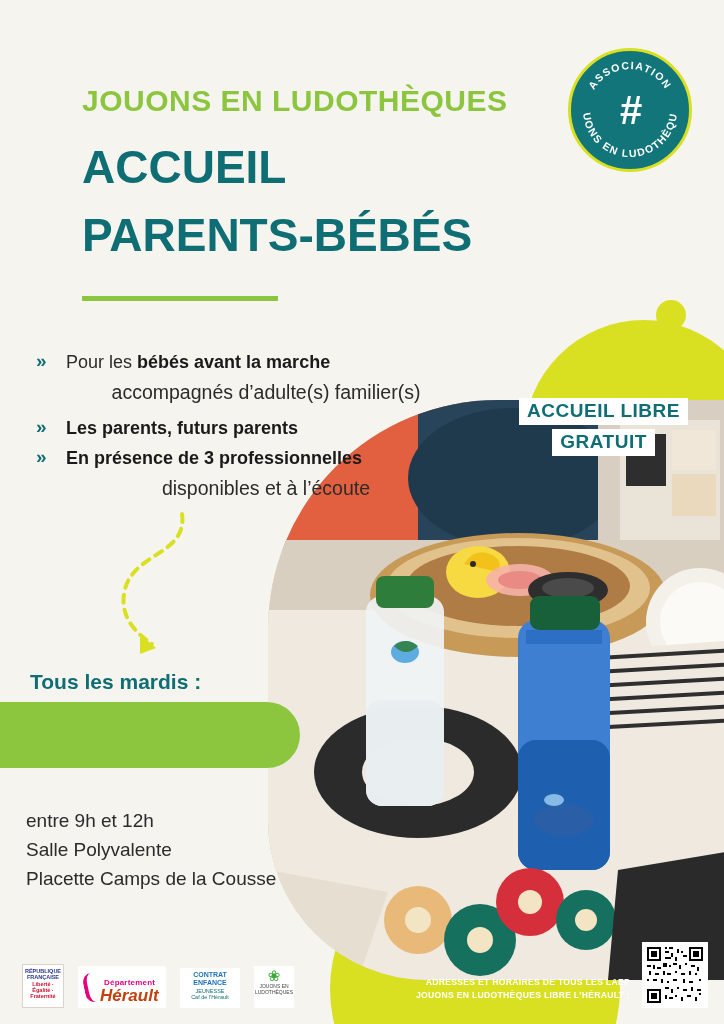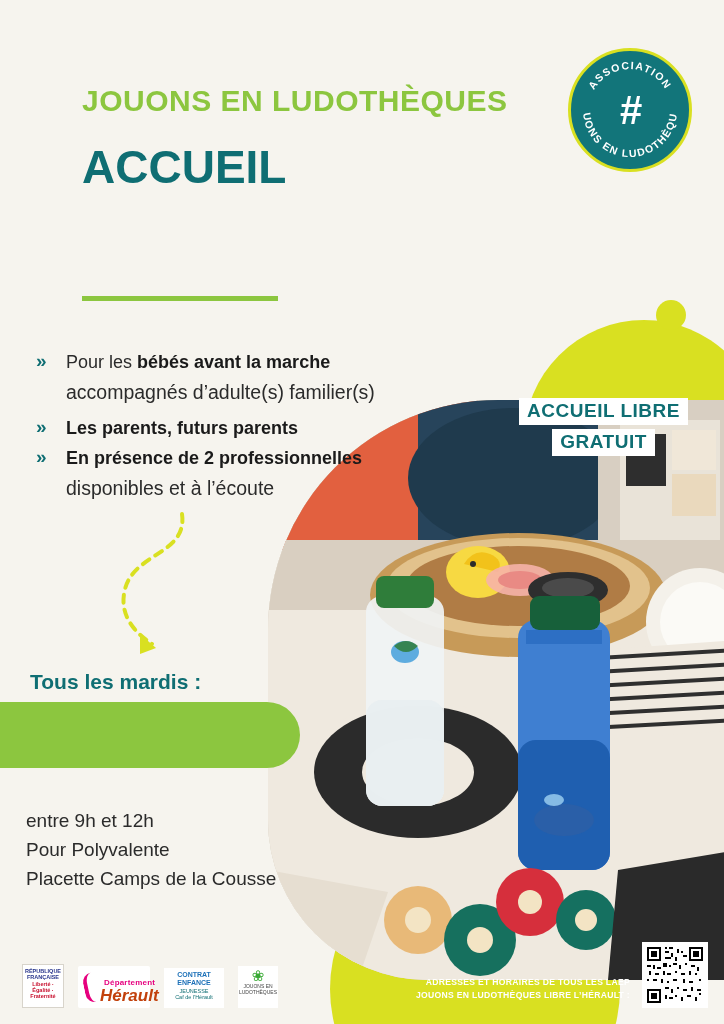--- a/index.html
+++ b/index.html
@@ -171,20 +171,21 @@
     font-size: 18px;
     line-height: 28px;
     color: #2b2b2b;
   }
   .btext b { font-weight: bold; color: #1a1a1a; }
   .sub {
     margin: 0 0 8px 30px;
     font-size: 19.5px;
     line-height: 28px;
     color: #2b2b2b;
+    text-align: center;
   }
 
   
   .arrow {
     position: absolute;
     left: 110px;
     top: 508px;
     z-index: 5;
   }
 
@@ -267,21 +268,21 @@
     background: #ffffff;
     font-size: 5.5px;
     color: #27348b;
     line-height: 1.15;
     padding-top: 3px;
     box-sizing: border-box;
   }
   .logo-rf .bleu { color:#27348b; font-weight:bold; }
   .logo-rf .rouge { color:#c8102e; font-weight:bold; }
   .logo-herault {
-    width: 72px; height: 42px;
+    width: 88px; height: 42px;
     background: #ffffff;
     border-radius: 2px;
     position: relative;
     font-weight: bold;
   }
   .logo-herault .dep {
     position:absolute; left:26px; top:12px;
     font-size: 8px; color:#e6007e; letter-spacing:.2px;
   }
   .logo-herault .her {
@@ -440,59 +441,60 @@
       </text>
       <text>
         <textPath href="#arcBot" startOffset="50%" text-anchor="middle">JOUONS EN LUDOTHÈQUES</textPath>
       </text>
     </svg>
     <div class="hash">#</div>
   </div>
 
   <div class="kicker">JOUONS EN LUDOTHÈQUES</div>
   <div class="title1">ACCUEIL</div>
+  <div class="title2">PARENTS-BÉBÉS</div>
   <div class="rule"></div>
 
   <div class="bullets">
 
     <div class="brow">
       <div class="chev">»</div>
       <div class="btext"><span>Pour les </span><b>bébés avant la marche</b></div>
     </div>
     <div class="sub">accompagnés d’adulte(s) familier(s)</div>
 
     <div class="brow">
       <div class="chev">»</div>
       <div class="btext"><b>Les parents, futurs parents</b></div>
     </div>
 
     <div class="brow">
       <div class="chev">»</div>
-      <div class="btext"><b>En présence de 2 professionnelles</b></div>
+      <div class="btext"><b>En présence de 3 professionnelles</b></div>
     </div>
     <div class="sub">disponibles et à l’écoute</div>
   </div>
 
   <div class="arrow">
     <svg width="90" height="150" viewBox="0 0 90 150">
       <path d="M72 6 C 78 48, 20 44, 14 86 C 10 112, 30 128, 42 136" fill="none" stroke="#d9e021" stroke-width="4" stroke-dasharray="8 7" stroke-linecap="round"></path>
       <path d="M30 126 L46 140 L30 146 Z" fill="#d9e021"></path>
     </svg>
   </div>
 
   <div class="infolabels">
     <div><span>ACCUEIL LIBRE</span></div>
     <div><span>GRATUIT</span></div>
   </div>
 
   <div class="mardis">Tous les mardis :</div>
   <div class="greenband"></div>
   <div class="details">
     <div>entre 9h et 12h</div>
-    <div>Pour Polyvalente</div>
+    <div>Salle Polyvalente</div>
     <div>Placette Camps de la Cousse</div>
   </div>
 
   <div class="footer-logos">
     <div class="logo-box">
       <div class="logo-rf">
         <div class="bleu">RÉPUBLIQUE</div>
         <div class="bleu">FRANÇAISE</div>
         <div class="rouge">Liberté · Égalité · Fraternité</div>
       </div>

